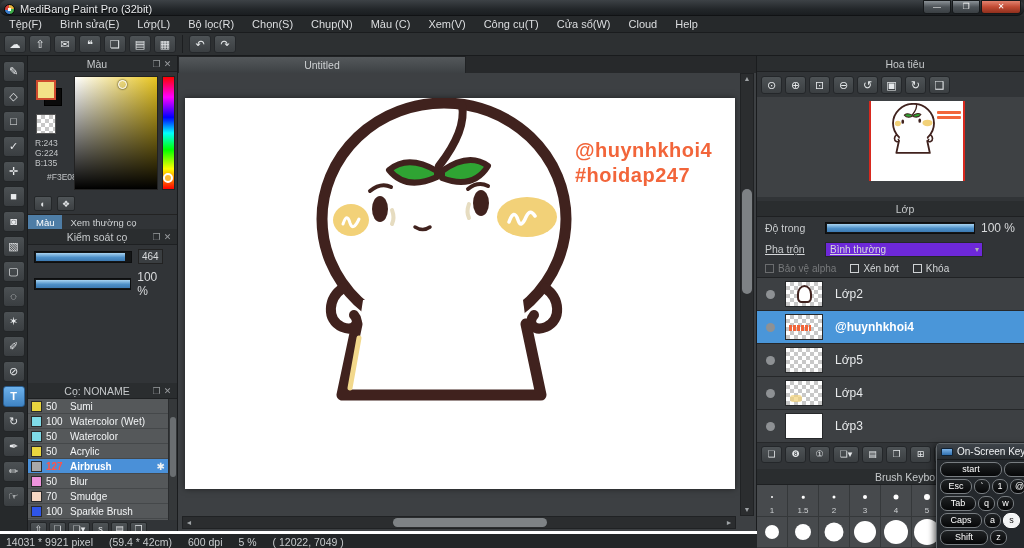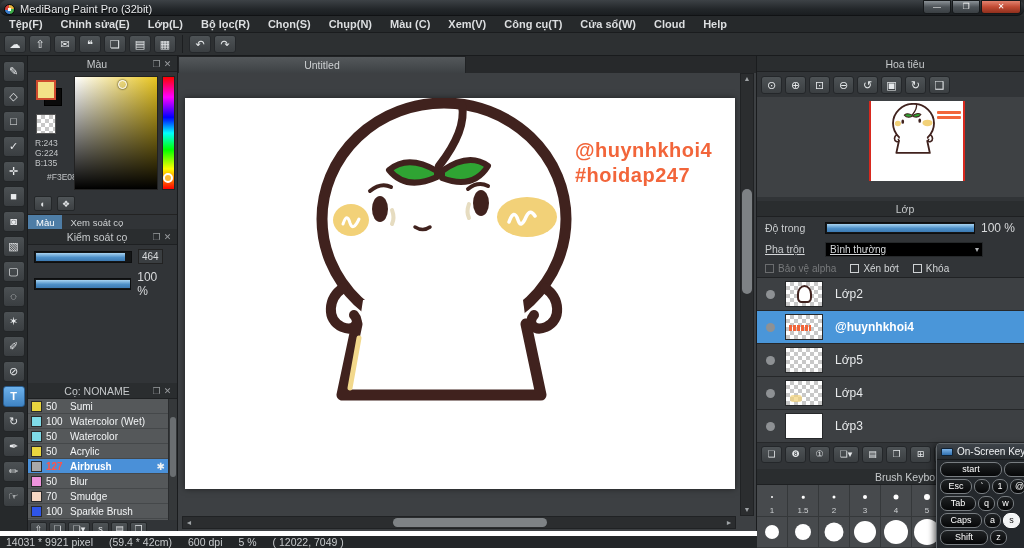--- a/index.html
+++ b/index.html
@@ -8,21 +8,21 @@
 
   
   #titlebar { position:absolute; left:0; top:0; width:1024px; height:16px; background:linear-gradient(#3d4246,#23272a 60%,#1a1d20); display:flex; align-items:flex-end; padding-left:4px; border-bottom:1px solid #101214;border-radius:7px; }
   #applogo { width:11px; height:11px; border-radius:50%; background:radial-gradient(circle at 50% 50%, #fff 0 28%, transparent 29%), conic-gradient(#e8b33c 0 25%, #3fae4c 25% 50%, #3c7fd0 50% 75%, #d8423a 75%); margin-right:5px; border:1px solid #0a0a0a; }
   #wintitle { color:#e8eaec; font-size:11px; text-shadow:0 1px 1px #000; }
   #winbtns { position:absolute; right:3px; top:0; display:flex; }
   .winbtn { width:28px; height:14px; margin-left:1px; border:1px solid #15181a; border-radius:0 0 3px 3px; background:linear-gradient(#8b9297,#4c5257 50%,#3a3f43); color:#fff; font-size:8px; line-height:12px; text-align:center; cursor:pointer; }
   .winbtn.close { width:40px; background:linear-gradient(#e3836f,#c14a33 50%,#9e3категория020); background:linear-gradient(#e3836f,#c14a33 50%,#8f2f1d); }
 
   
-  #menubar { position:absolute; left:0; top:16px; width:1024px; height:17px; background:#26292b; border-bottom:1px solid #1a1c1e; display:flex; align-items:center;font-weight:bold; }
+  #menubar { position:absolute; left:0; top:16px; width:1024px; height:17px; background:#26292b; border-bottom:1px solid #1a1c1e; display:flex; align-items:center; }
   .menuitem { padding:0 9px; color:#dcdee0; font-size:11px; line-height:17px; cursor:default; }
 
   
   #toptoolbar { position:absolute; left:0; top:33px; width:1024px; height:23px; background:#2d3032; border-bottom:1px solid #191b1d; display:flex; align-items:center; padding-left:4px; }
   .tbtn { width:22px; height:18px; margin-right:3px; background:linear-gradient(#4e5356,#3b3f42); border:1px solid #24272a; border-radius:3px; color:#e6e9eb; font-size:11px; line-height:16px; text-align:center; cursor:pointer; }
   .tsep { width:1px; height:18px; background:#1c1e20; margin:0 6px 0 3px; }
 
   
   #toolstrip { position:absolute; left:0; top:56px; width:28px; height:475px; background:#26292b; border-right:1px solid #1a1c1e; padding-top:3px; }
   .tool { width:22px; height:21px; margin:2px auto 4px auto; background:linear-gradient(#4c5154,#3a3e41); border:1px solid #232628; border-radius:3px; color:#e8eaec; font-size:11px; line-height:19px; text-align:center; cursor:pointer; display:block; }
@@ -86,21 +86,21 @@
   #rightcol { position:absolute; left:756px; top:56px; width:308px; height:492px; background:#313437; border-left:1px solid #1a1c1e; }
   #navtoolbar { height:25px; display:flex; align-items:center; padding-left:4px; background:#313437; }
   #navtoolbar .tbtn { width:21px; height:18px; }
   #navthumbarea { position:relative; height:100px; background:#3e4144; }
   #navthumb { position:absolute; left:112px; top:4px; width:96px; height:80px; background:#fff; border-left:2px solid #d8281e; border-right:2px solid #d8281e; overflow:hidden; }
   #navchar { transform:scale(0.168); transform-origin:0 0; width:550px; height:391px; position:absolute; left:-1px; top:2px; }
   .navmark { position:absolute; width:24px; height:3px; border-radius:1px; }
 
   .lrow { display:flex; align-items:center; padding:0 8px; }
   .llabel { width:60px; font-size:10.5px; color:#c9ccce; }
-  #blendsel { width:158px; height:15px; background:#000000; border:1px solid #25282a; color:#d6d9db; font-size:10px; line-height:14px; padding:0 4px; position:relative; cursor:pointer; }
+  #blendsel { width:158px; height:15px; background:#6d28d9; border:1px solid #25282a; color:#d6d9db; font-size:10px; line-height:14px; padding:0 4px; position:relative; cursor:pointer; }
   #blendsel .caret { position:absolute; right:3px; top:0; font-size:8px; color:#aeb1b3; }
   .chk { display:flex; align-items:center; font-size:10px; color:#d2d5d7; margin-right:14px; cursor:pointer; }
   .chk .box { width:9px; height:9px; border:1px solid #cfd2d4; margin-right:4px; background:transparent; }
   .chk.dim { color:#77797b; }
   .chk.dim .box { border-color:#6a6c6e; }
 
   #layerlist { border-top:1px solid #202224; }
   .layer { display:flex; align-items:center; height:33px; background:#3d4043; border-bottom:1px solid #26282a; position:relative; cursor:pointer; }
   .layer.selected { background:#4a96d9; }
   .vdot { width:9px; height:9px; border-radius:50%; background:#8e9194; margin:0 10px 0 9px; flex:none; }
@@ -122,39 +122,39 @@
 
   
   #oskwin { position:absolute; left:936px; top:443px; width:140px; height:110px; background:#24282c; border:1px solid #63686c; border-radius:4px 0 0 0; box-shadow:-2px 2px 6px rgba(0,0,0,.6); z-index:50; }
   #osktitle { height:16px; display:flex; align-items:center; padding-left:4px; color:#f0f2f4; font-size:10px; background:linear-gradient(#3e444a,#272b2f); border-bottom:1px solid #17191b; border-radius:4px 0 0 0; }
   #oskicon { width:12px; height:8px; background:linear-gradient(#7db4e8,#2f6fae); border:1px solid #123; border-radius:1px; margin-right:4px; }
   .oskrow { display:flex; margin:2px 0 0 3px; }
   .key { height:15px; background:linear-gradient(#1f2224,#060708); border:1px solid #787d81; border-radius:7px; color:#fff; font-size:9px; line-height:13px; text-align:center; margin-right:2px; cursor:pointer; padding:0 4px; }
   .key.active { background:#f2f4f5; color:#111; border-color:#fff; }
 
   
-  #statusbar { position:absolute; left:0; top:531px; width:757px; height:17px; background:#232628; border-top:5px solid #ffffff; display:flex; align-items:flex-end; padding-left:6px; color:#c8cbcd; font-size:10.5px; }
+  #statusbar { position:absolute; left:0; top:531px; width:757px; height:17px; background:#232628; border-top:3px solid #ffffff; display:flex; align-items:flex-end; padding-left:6px; color:#c8cbcd; font-size:10.5px; }
   #statusbar span { margin-right:16px; }
 </style>
 </head>
 <body>
 
 <div id="titlebar">
   <div id="applogo"></div>
   <div id="wintitle">MediBang Paint Pro (32bit)</div>
   <div id="winbtns">
     <div class="winbtn">—</div>
     <div class="winbtn">❐</div>
     <div class="winbtn close">✕</div>
   </div>
 </div>
 
 <div id="menubar">
   <div class="menuitem">Tệp(F)</div>
-  <div class="menuitem">Chỉnh sửa(E)</div>
+  <div class="menuitem">Bình sửa(E)</div>
   <div class="menuitem">Lớp(L)</div>
   <div class="menuitem">Bộ lọc(R)</div>
   <div class="menuitem">Chọn(S)</div>
   <div class="menuitem">Chụp(N)</div>
   <div class="menuitem">Màu (C)</div>
   <div class="menuitem">Xem(V)</div>
   <div class="menuitem">Công cụ(T)</div>
   <div class="menuitem">Cửa sổ(W)</div>
   <div class="menuitem">Cloud</div>
   <div class="menuitem">Help</div>
@@ -219,21 +219,21 @@
       <div id="huepicker"></div>
     </div>
 
   </div>
   <div style="display:flex; padding:2px 6px 3px 6px;">
     <div class="minibtn" style="position:static; margin-right:5px;"><span>◐</span></div>
     <div class="minibtn" style="position:static;"><span>❖</span></div>
   </div>
   <div id="colortabs">
     <div class="ctab active">Màu</div>
-    <div class="ctab">Xem soát cọ</div>
+    <div class="ctab">Xem thường cọ</div>
   </div>
 
   <div class="phead">
     <span class="pico"></span>
     <span class="pt">Kiểm soát cọ</span>
     <span class="pico">❐</span>
     <span class="pico">✕</span>
   </div>
   <div class="sliderrow">
     <div class="slider">

